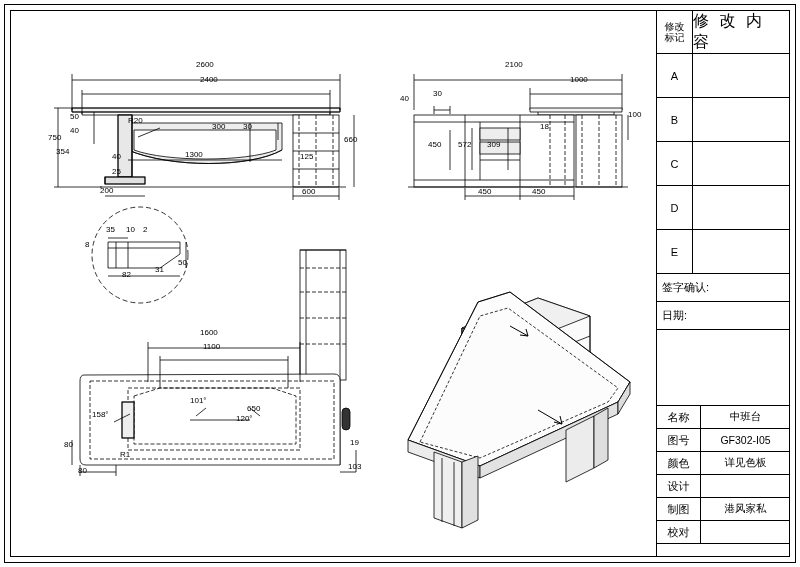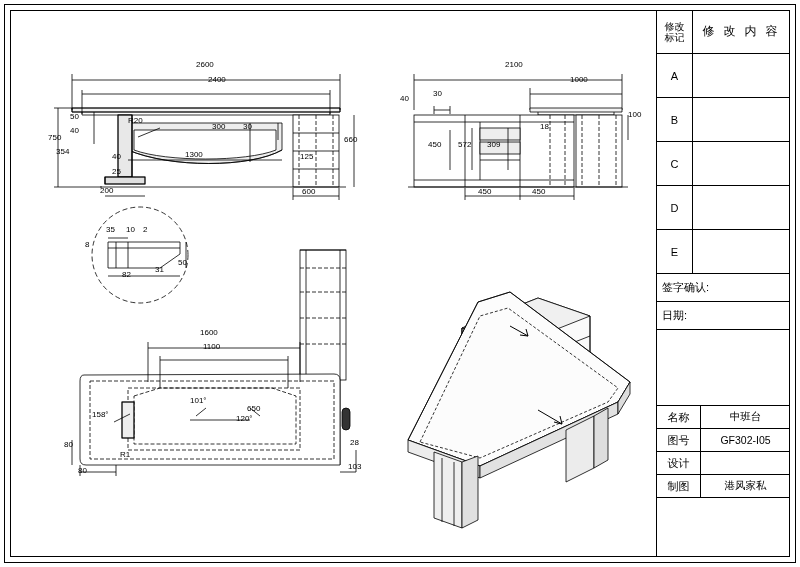--- a/index.html
+++ b/index.html
@@ -6,21 +6,21 @@
   body{width:800px;height:567px;font-family:"Liberation Sans",sans-serif;color:#000;overflow:hidden;}
   #sheet{position:relative;width:800px;height:567px;box-sizing:border-box;}
   .frame-outer{position:absolute;left:4px;top:4px;width:792px;height:559px;border:1px solid #000;box-sizing:border-box;}
   .frame-inner{position:absolute;left:10px;top:10px;width:780px;height:547px;border:1.5px solid #000;box-sizing:border-box;}
 
   
   .titleblock{position:absolute;right:10px;top:10px;width:134px;height:547px;border-left:1.5px solid #000;box-sizing:border-box;}
   .tb-row{position:relative;border-bottom:1px solid #000;box-sizing:border-box;display:flex;align-items:center;}
   .tb-head{height:44px;}
   .tb-head .c1{width:36px;height:100%;border-right:1px solid #000;box-sizing:border-box;display:flex;flex-direction:column;justify-content:center;align-items:center;font-size:10px;line-height:11px;}
-  .tb-head .c2{flex:1;display:flex;justify-content:center;align-items:center;font-size:12px;letter-spacing:3px;font-family:Liberation Serif, serif;}
+  .tb-head .c2{flex:1;display:flex;justify-content:center;align-items:center;font-size:16px;letter-spacing:3px;}
   .tb-ab{height:44px;}
   .tb-ab .c1{width:36px;height:100%;border-right:1px solid #000;box-sizing:border-box;display:flex;justify-content:center;align-items:center;font-size:11px;}
   .tb-ab .c2{flex:1;}
   .tb-sign{height:28px;padding-left:5px;font-size:11px;}
   .tb-blank{border-bottom:1px solid #000;box-sizing:border-box;}
   .tb-spec{height:23px;}
   .tb-spec .c1{width:44px;height:100%;border-right:1px solid #000;box-sizing:border-box;display:flex;justify-content:center;align-items:center;font-size:11px;}
   .tb-spec .c2{flex:1;display:flex;justify-content:center;align-items:center;font-size:10.5px;}
 
   
@@ -68,26 +68,34 @@
 
     <div class="tb-row tb-spec">
       <div class="c1">名称</div>
       <div class="c2">中班台</div>
     </div>
     <div class="tb-row tb-spec">
       <div class="c1">图号</div>
       <div class="c2">GF302-I05</div>
     </div>
     <div class="tb-row tb-spec">
+      <div class="c1">颜色</div>
+      <div class="c2">详见色板</div>
+    </div>
+    <div class="tb-row tb-spec">
       <div class="c1">设计</div>
       <div class="c2"></div>
     </div>
     <div class="tb-row tb-spec">
       <div class="c1">制图</div>
       <div class="c2">港风家私</div>
+    </div>
+    <div class="tb-row tb-spec">
+      <div class="c1">校对</div>
+      <div class="c2"></div>
     </div>
 
   </div>
 
   <svg width="660" height="557" viewBox="0 0 660 557" style="left:10px;top:10px;">
     <g stroke="#000" fill="none" stroke-width="0.8">
 
       <g>
 
         <path d="M62 98 L62 102 L330 102 L330 98 Z" fill="#f2f2f2"></path>
@@ -277,21 +285,21 @@
         <path d="M556 420 L556 472 L584 458 L584 406 Z" fill="#ececec"></path>
         <path d="M584 406 L584 458 L598 450 L598 398 Z" fill="#dedede"></path>
 
         <path d="M528 400 L552 414 M552 414 L544 412 M552 414 L550 406" stroke-width="1"></path>
         <path d="M500 316 L518 326 M518 326 L510 325 M518 326 L516 319" stroke-width="1"></path>
       </g>
     </g>
   </svg>
 
   <div class="dim" style="left:196px;top:60px;">2600</div>
-  <div class="dim" style="left:208px;top:75px;">2400</div>
+  <div class="dim" style="left:200px;top:75px;">2400</div>
   <div class="dim" style="left:185px;top:150px;">1300</div>
   <div class="dim" style="left:48px;top:133px;">750</div>
   <div class="dim" style="left:56px;top:147px;">354</div>
   <div class="dim" style="left:70px;top:112px;">50</div>
   <div class="dim" style="left:70px;top:126px;">40</div>
   <div class="dim" style="left:112px;top:152px;">40</div>
   <div class="dim" style="left:112px;top:167px;">25</div>
   <div class="dim" style="left:100px;top:186px;">200</div>
   <div class="dim" style="left:212px;top:122px;">300</div>
   <div class="dim" style="left:243px;top:122px;">30</div>
@@ -318,19 +326,19 @@
   <div class="dim" style="left:85px;top:240px;">8</div>
   <div class="dim" style="left:122px;top:270px;">82</div>
   <div class="dim" style="left:155px;top:265px;">31</div>
   <div class="dim" style="left:178px;top:258px;">50</div>
 
   <div class="dim" style="left:200px;top:328px;">1600</div>
   <div class="dim" style="left:203px;top:342px;">1100</div>
   <div class="dim" style="left:203px;top:404px;margin-left:44px;">650</div>
   <div class="dim" style="left:64px;top:440px;">80</div>
   <div class="dim" style="left:78px;top:466px;">80</div>
-  <div class="dim" style="left:350px;top:438px;">28</div>
+  <div class="dim" style="left:350px;top:438px;">19</div>
   <div class="dim" style="left:348px;top:462px;">103</div>
   <div class="dim" style="left:92px;top:410px;">158°</div>
   <div class="dim" style="left:190px;top:396px;">101°</div>
   <div class="dim" style="left:236px;top:414px;">120°</div>
   <div class="dim" style="left:120px;top:450px;">R1</div>
 </div>
 
 </body></html>

